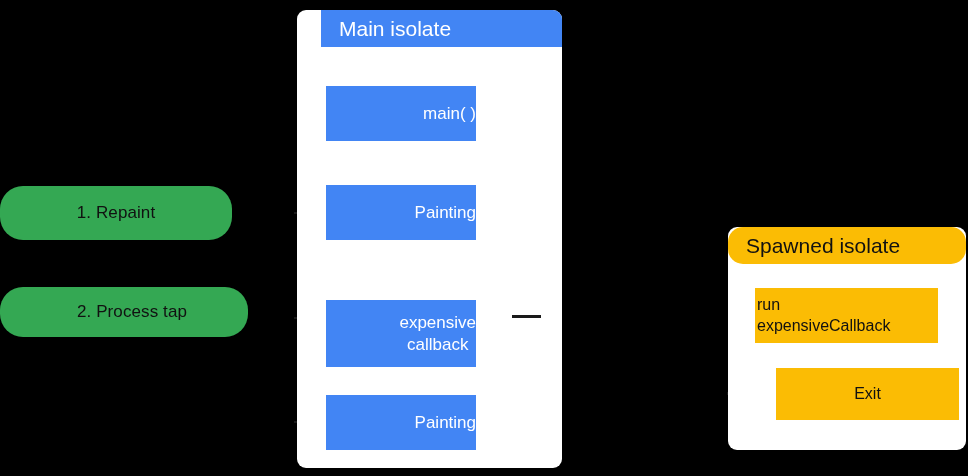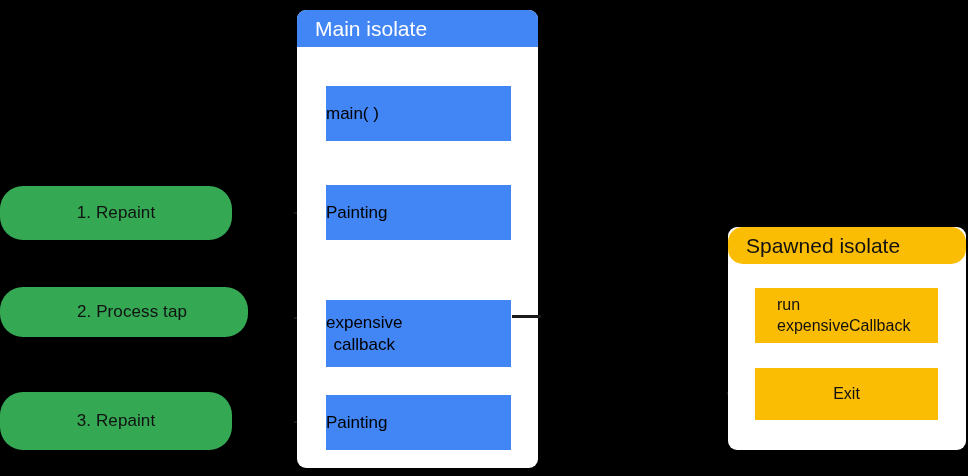--- a/index.html
+++ b/index.html
@@ -48,20 +48,21 @@
     align-items: center;
     padding-left: 18px;
     font-size: 21px;
     box-sizing: border-box;
   }
   #main-isolate-card {
     left: 297px;
     top: 10px;
     width: 241px;
     height: 458px;
+    padding-left: 24px;
   }
   #main-isolate-card .card-header {
     background: #4285F4;
     color: #FFFFFF;
   }
   #spawned-isolate-card {
     left: 728px;
     top: 227px;
     width: 238px;
     height: 223px;
@@ -69,27 +70,27 @@
   #spawned-isolate-card .card-header {
     background: #FBBC04;
     color: #111111;
     border-radius: 15px;
   }
 
   
   .node-blue {
     position: absolute;
     left: 29px;
-    width: 185px;
+    width: 150px;
     background: #4285F4;
-    color: #000000;
+    color: #ffffff;
     font-size: 17px;
     display: flex;
     align-items: center;
-    justify-content: flex-start;
+    justify-content: flex-end;
     text-align: center;
     line-height: 1.25;
   }
   #node-main     { top: 76px;  height: 55px; }
   #node-paint-1  { top: 175px; height: 55px; }
   #node-expensive{ top: 290px; height: 67px; }
   #node-paint-2  { top: 385px; height: 55px; }
 
   
   .node-yellow {
@@ -100,29 +101,30 @@
     color: #111111;
     font-size: 16px;
     line-height: 1.3;
     display: flex;
     align-items: center;
   }
   #node-run {
     top: 61px;
     height: 55px;
     justify-content: flex-start;
-    padding-left: 22px;
+    padding-left: 2px;
     box-sizing: border-box;
     text-align: left;
   }
   #node-exit {
     top: 141px;
     height: 52px;
     justify-content: center;
     text-align: center;
+    margin-left: 21px;
   }
 
   
   .in-arrow {
     position: absolute;
     left: 294px;
     width: 34px;
     height: 14px;
   }
   #in-arrow-1 { top: 206px; }
@@ -143,23 +145,20 @@
 <body>
 
 <div id="canvas">
 
   <div class="step-box" id="step-1">
     <span>1. Repaint</span>
   </div>
   <div class="step-box" id="step-2">
     <span>2. Process tap</span>
   </div>
-  <div class="step-box" id="step-3">
-    <span>3. Repaint</span>
-  </div>
 
   <div class="in-arrow" id="in-arrow-1">
     <svg width="34" height="14" viewBox="0 0 34 14">
       <line x1="0" y1="7" x2="29" y2="7" stroke="#1a1a1a" stroke-width="2"></line>
       <polyline points="22,1 32,7 22,13" fill="none" stroke="#1a1a1a" stroke-width="2"></polyline>
     </svg>
   </div>
   <div class="in-arrow" id="in-arrow-2">
     <svg width="34" height="14" viewBox="0 0 34 14">
       <line x1="0" y1="7" x2="29" y2="7" stroke="#1a1a1a" stroke-width="2"></line>

